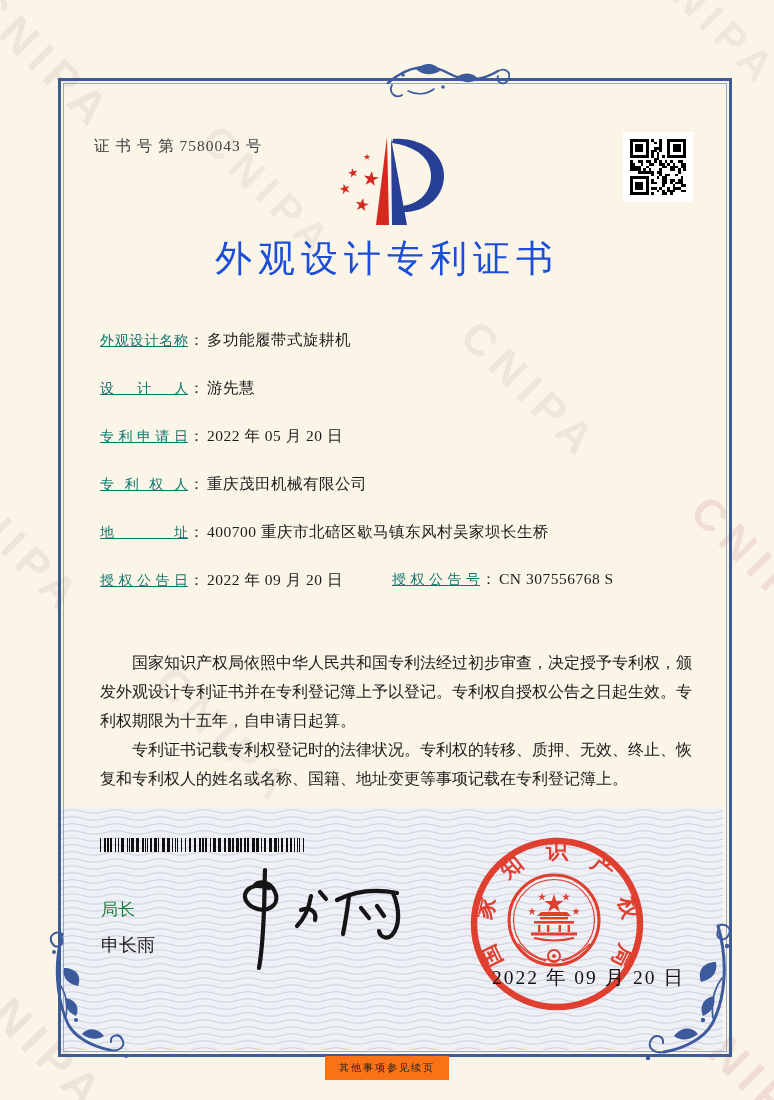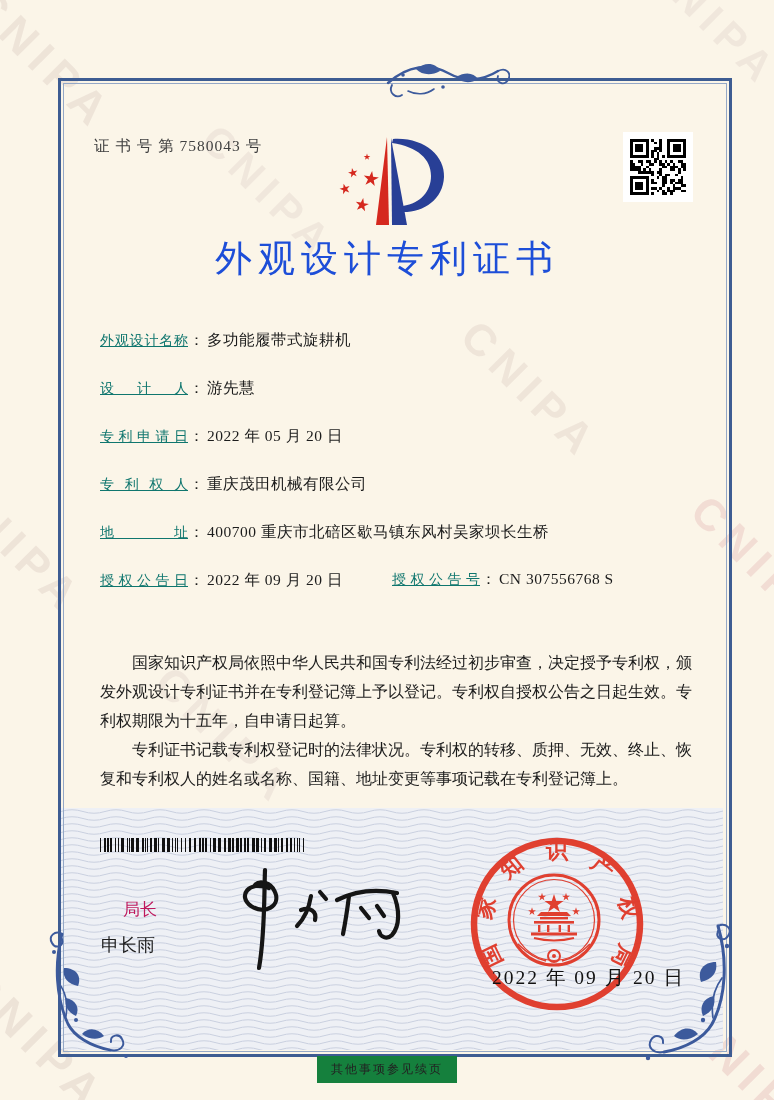--- a/index.html
+++ b/index.html
@@ -30,31 +30,31 @@
   .colon{font-size:15px;margin:0 3px 0 1px;}
   .fvalue{font-size:15.5px;letter-spacing:0.5px;color:#1c1c1c;}
   .grant-no{position:absolute;left:292px;top:0;}
   
   .body-text{position:absolute;left:100px;top:648px;width:592px;z-index:5;font-size:16px;
              line-height:29px;text-align:justify;color:#1b1b1b;}
   .body-text p{margin:0;text-indent:2em;}
   
   .barcode{position:absolute;left:100px;top:838px;z-index:5;}
   .director-title{position:absolute;left:101px;top:898px;z-index:5;font-size:17px;
-                  font-family:"Liberation Sans","DejaVu Sans",sans-serif;color:#be185d;margin-left:22px;}
+                  font-family:"Liberation Sans","DejaVu Sans",sans-serif;color:#15803d;}
   .director-name{position:absolute;left:101px;top:933px;z-index:5;font-size:18px;
                  font-family:"Liberation Sans","DejaVu Sans",sans-serif;color:#1d1d1d;}
   .signature{position:absolute;left:225px;top:866px;z-index:5;}
   .seal{position:absolute;left:467px;top:834px;z-index:6;opacity:0.93;}
   #sealtxt text{font-size:22px;font-weight:bold;fill:#e03322;font-family:"Liberation Serif","DejaVu Serif",serif;}
   .stamp-date{position:absolute;left:492px;top:964px;z-index:7;font-size:19.5px;letter-spacing:2px;color:#111;}
   .page-indicator{position:absolute;left:0;right:0;top:1020px;z-index:5;text-align:center;
                   font-size:13.5px;letter-spacing:1px;color:#222;}
   .cont-note-wrap{position:absolute;left:0;right:0;top:1056px;z-index:5;text-align:center;}
-  .cont-note{display:inline-block;background:#15803d;padding:5px 14px;font-size:12px;
+  .cont-note{display:inline-block;background:#f97316;padding:5px 14px;font-size:10px;
              letter-spacing:2px;color:#222;}
 </style>
 </head>
 <body>
 
 <div class="page">
 
   <div class="wm" style="left:42px;top:58px;font-size:46px;color:#e8dcd1;opacity:.65;">CNIPA</div>
   <div class="wm" style="left:268px;top:192px;font-size:42px;color:#eadfd5;opacity:.6;">CNIPA</div>
   <div class="wm" style="left:712px;top:20px;font-size:42px;color:#eadfd5;opacity:.6;">CNIPA</div>

